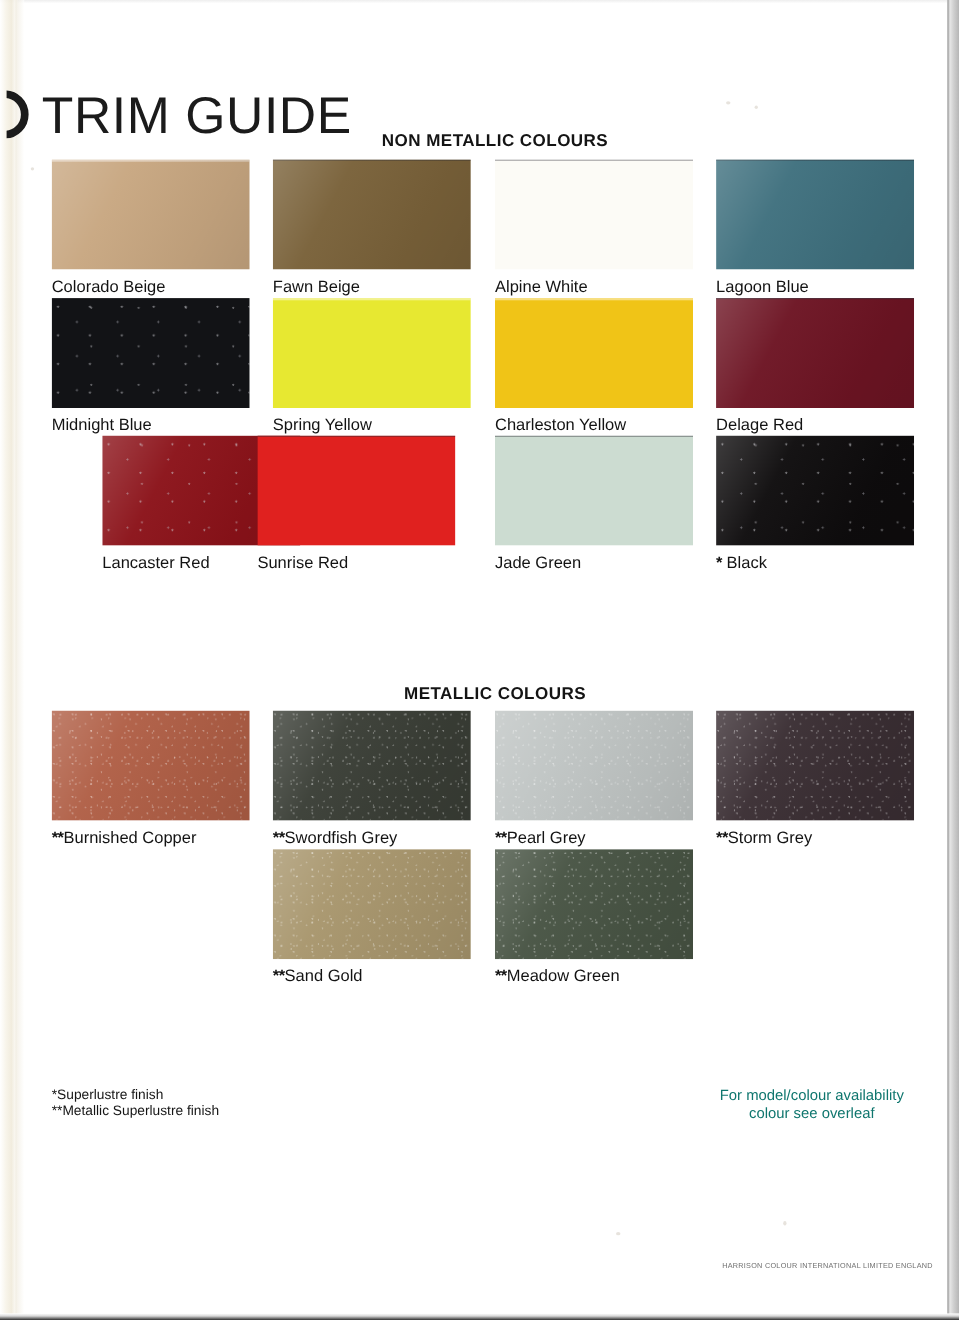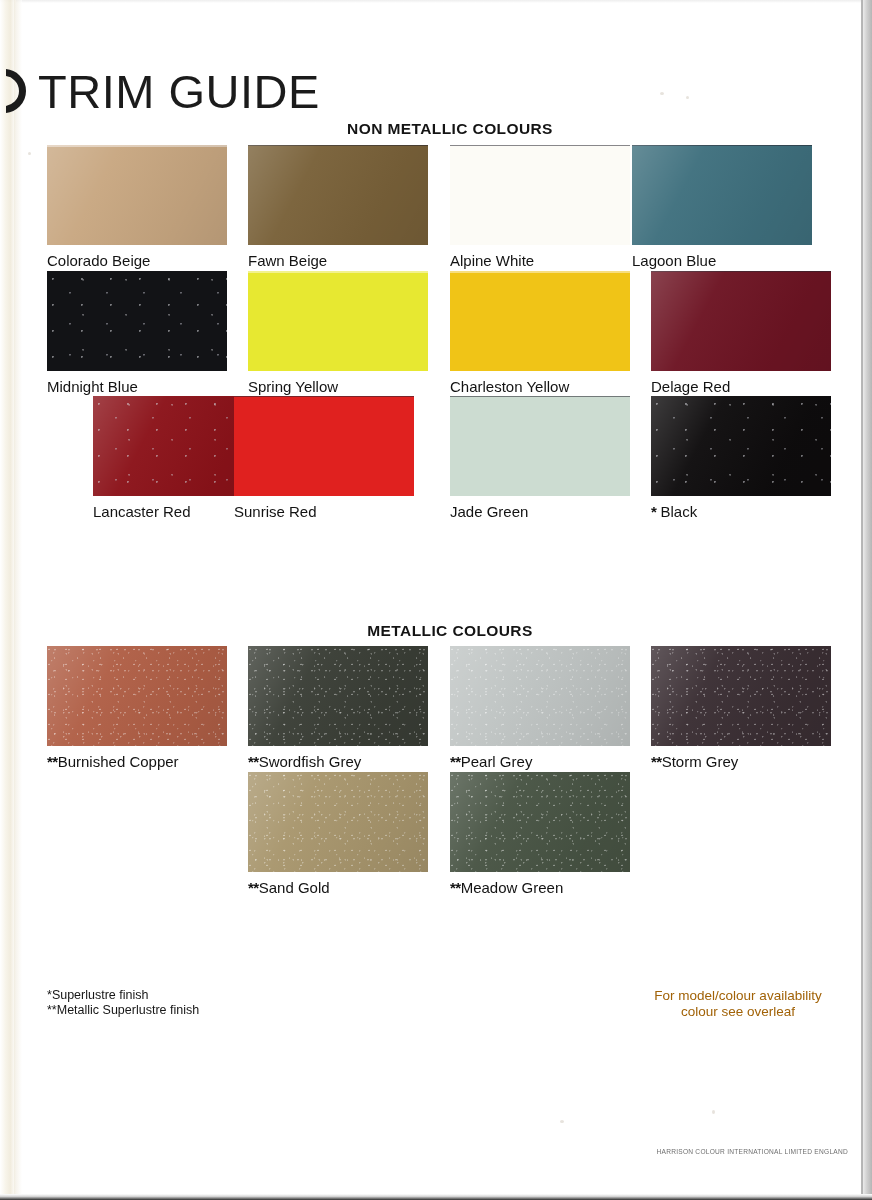--- a/index.html
+++ b/index.html
@@ -65,21 +65,21 @@
     position: absolute;
     background: #cfc8bb;
     opacity: .5;
     border-radius: 50%;
   }
 
   
   .title-row {
     position: absolute;
     left: 0;
-    top: 63px;
+    top: 76px;
     width: 804px;
     height: 58px;
     padding-left: 34px;
   }
   .title-cut {
     position: absolute;
     left: 6px;
     top: 6px;
     width: 26px;
     height: 44px;
@@ -200,21 +200,21 @@
     color: #161616;
   }
   .footnote-right {
     position: absolute;
     left: 620px;
     top: 988px;
     width: 236px;
     text-align: center;
     font-size: 13.5px;
     line-height: 16px;
-    color: #a16207;
+    color: #0f766e;
   }
   .credit {
     position: absolute;
     right: 24px;
     top: 1148px;
     font-size: 6.6px;
     letter-spacing: .25px;
     color: #6e6e6e;
     white-space: nowrap;
   }
@@ -258,21 +258,21 @@
     </div>
     <div class="swatch-label"><span class="mark"></span><span>Fawn Beige</span></div>
   </div>
   <div class="swatch-cell" style="left:450px;top:145px;">
     <div class="swatch">
       <div class="tint" style="background: rgb(252, 251, 246);"></div>
       <div class="edge-dark"></div>
     </div>
     <div class="swatch-label"><span class="mark"></span><span>Alpine White</span></div>
   </div>
-  <div class="swatch-cell" style="left:632px;top:145px;">
+  <div class="swatch-cell" style="left:651px;top:145px;">
     <div class="swatch sheen">
       <div class="tint" style="background: rgb(63, 112, 126);"></div>
       <div class="edge-dark"></div>
     </div>
     <div class="swatch-label"><span class="mark"></span><span>Lagoon Blue</span></div>
   </div>
 
   <div class="swatch-cell" style="left:47px;top:271px;">
     <div class="swatch speckled">
       <div class="tint" style="background: rgb(18, 19, 22);"></div>

